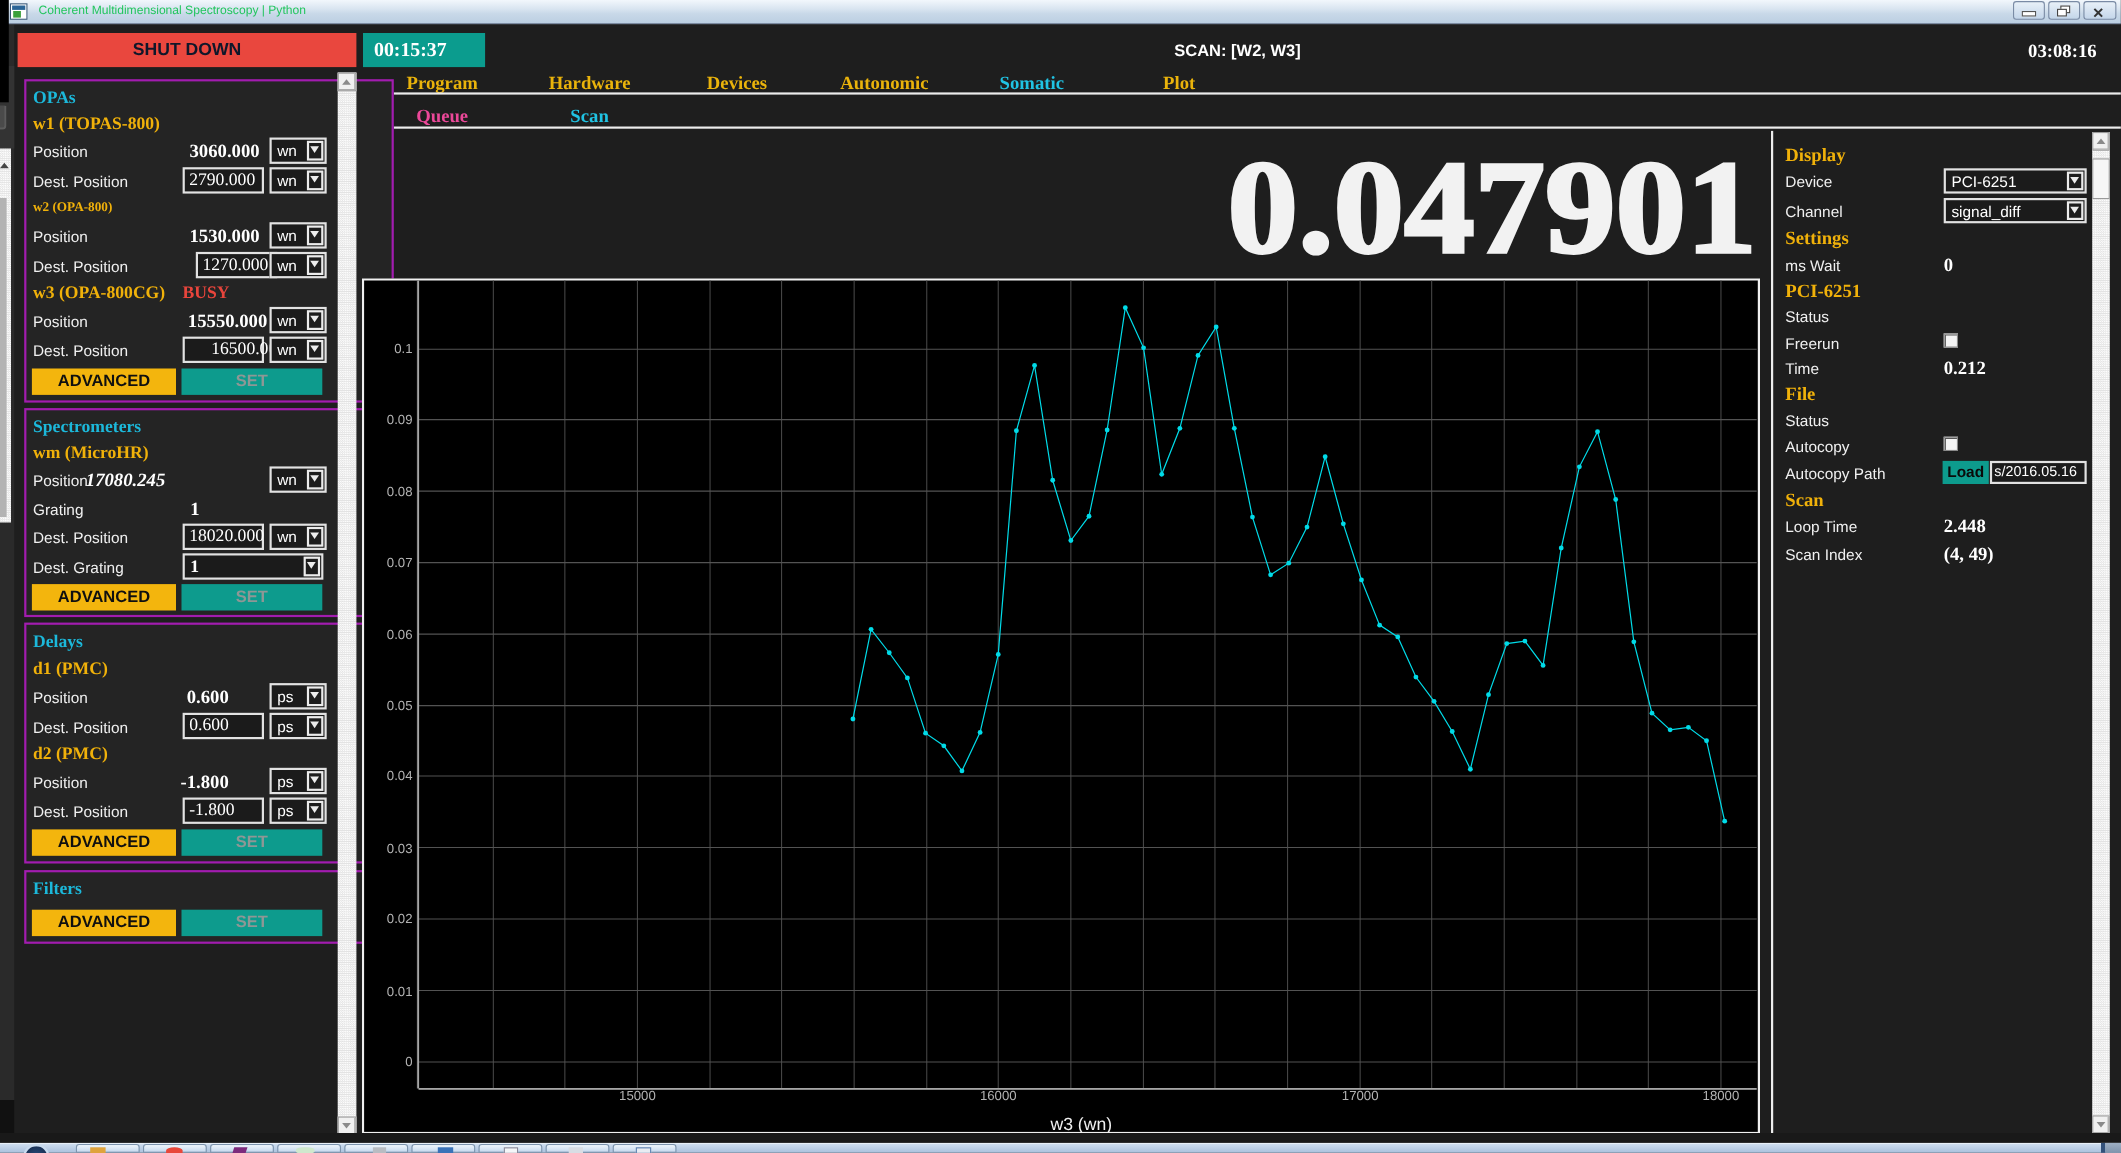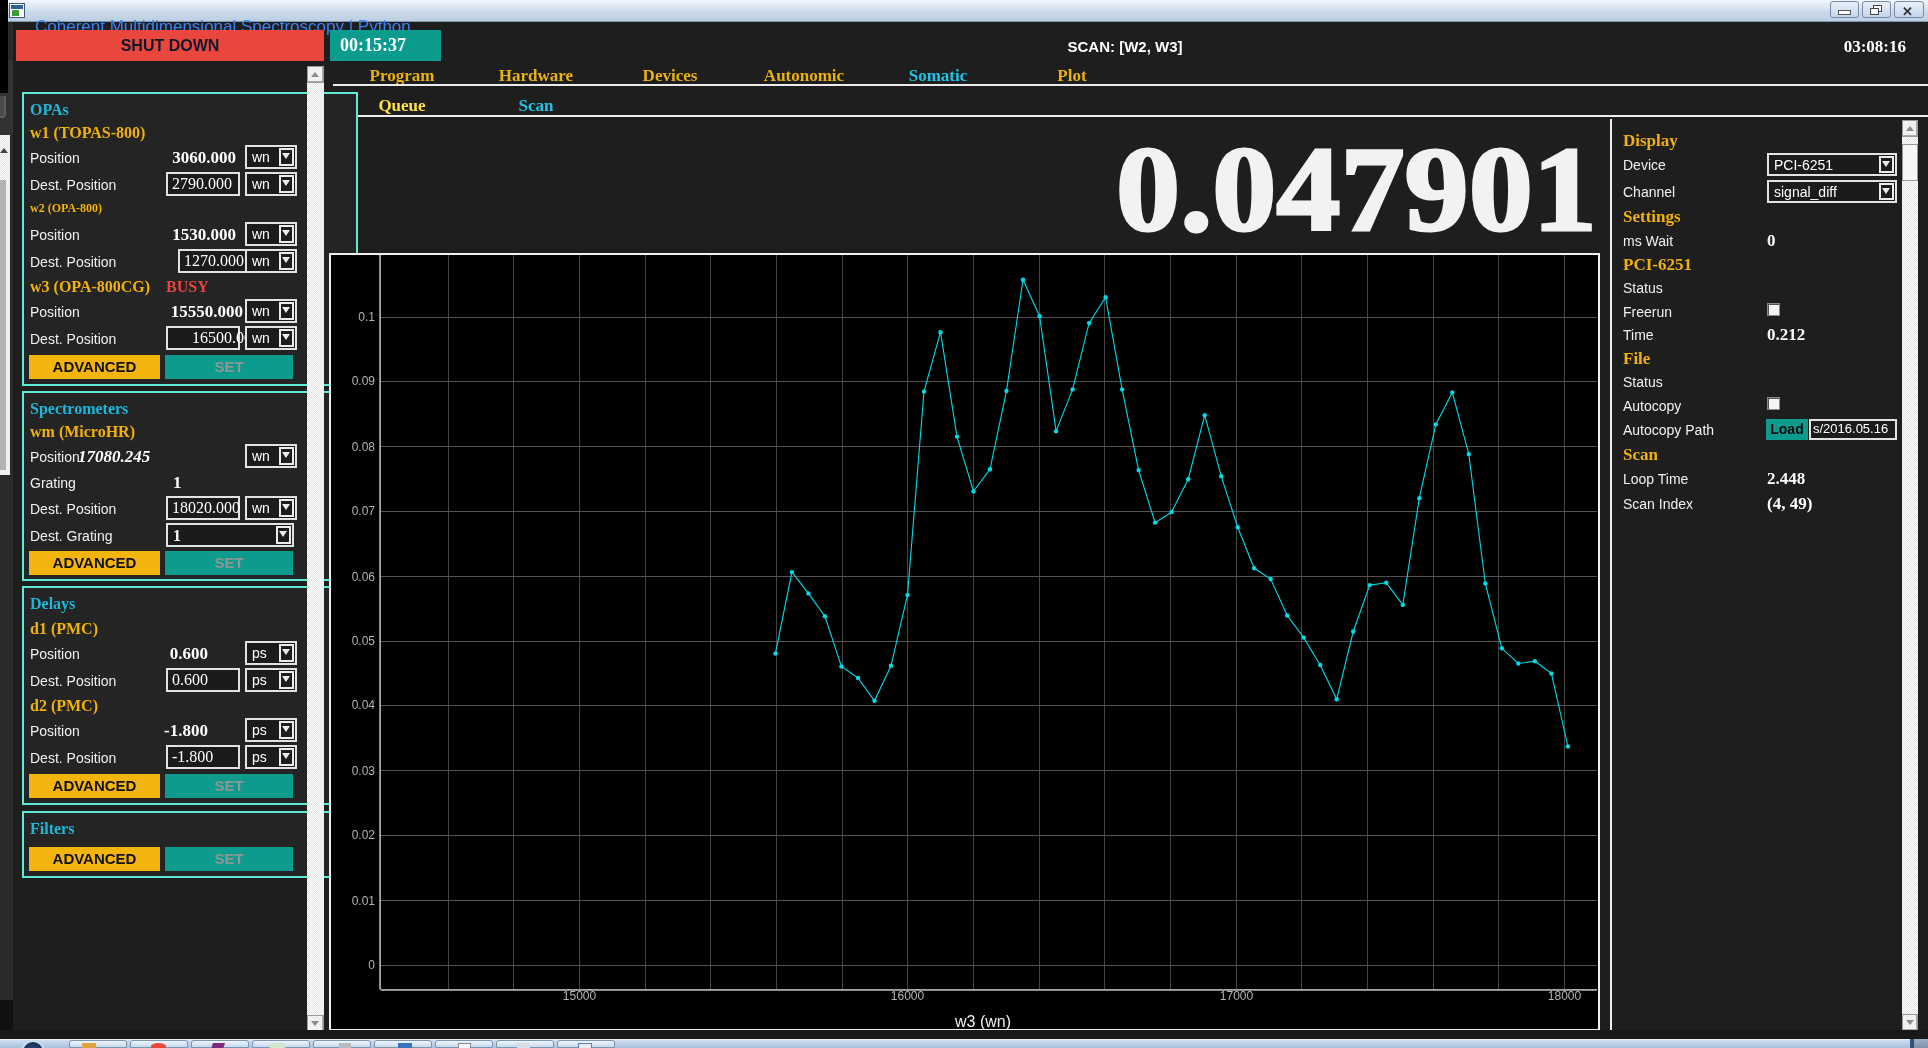--- a/index.html
+++ b/index.html
@@ -18,42 +18,42 @@
   font-family:"Liberation Sans",sans-serif;font-size:14px;}
 .combo .txt{position:absolute;left:5px;top:2px;}
 .combo .btn{position:absolute;right:1px;top:1px;bottom:1px;width:15px;background:#1d1d1d;
   border:2px solid #ececec;}
 .combo .btn:after{content:"";position:absolute;left:1px;top:3px;width:0;height:0;
   border-left:4.5px solid transparent;border-right:4.5px solid transparent;border-top:6px solid #ececec;}
 .advbtn{position:absolute;background:#f3b50d;color:#101010;font-weight:bold;font-size:15px;
   text-align:center;font-family:"Liberation Sans",sans-serif;}
 .setbtn{position:absolute;background:#0d9b8d;color:#8e9795;font-weight:bold;font-size:15px;
   text-align:center;font-family:"Liberation Sans",sans-serif;}
-.box{position:absolute;left:22px;width:336px;border:2px solid #5eead4;background:#242424;margin-top:20px;}
+.box{position:absolute;left:22px;width:336px;border:2px solid #a21caf;background:#242424;}
 .chk{position:absolute;width:13px;height:13px;background:#f4f4f4;border:1px solid #8a8a8a;
   box-shadow:inset 1px 1px 0 #555;}
 </style>
 </head>
 <body>
 
 <div class="abs" style="left:0;top:0;width:8px;height:93px;background:#000;z-index:3;"></div>
 <div class="abs" style="left:0;top:96px;width:6px;height:22px;background:#4a4a4a;z-index:3;border-radius:0 0 4px 0;border-bottom:2px solid #5c5c5c;border-right:2px solid #5c5c5c;"></div>
 <div class="abs" style="left:0;top:22px;width:13px;height:1016px;background:#2a2a2a;"></div>
 <div class="abs" style="left:0;top:1000px;width:13px;height:39px;background:#111;"></div>
 <div class="abs" style="left:0;top:60px;width:13px;height:75px;background:#333;"></div>
 <div class="abs dither" style="left:0;top:135px;width:10px;height:340px;"></div>
 <div class="abs" style="left:0;top:180px;width:6px;height:290px;background:#b3b3b3;"></div>
 <div class="abs" style="left:0;top:148px;width:0;height:0;border-left:4px solid transparent;border-right:4px solid transparent;border-bottom:5px solid #444;"></div>
 
 <div class="abs" style="left:0;top:0;width:1928px;height:22px;background:linear-gradient(#f2f7fc,#d8e4f0 40%,#c8d8e8 60%,#bccfe2);border-bottom:1px solid #8696ad;"></div>
 <div class="abs" style="left:9px;top:3px;width:16px;height:15px;background:#fff;border:1px solid #3a5a7a;">
   <div class="abs" style="left:1px;top:1px;width:12px;height:4px;background:#2a6496;"></div>
   <div class="abs" style="left:2px;top:6px;width:7px;height:6px;background:#3ba03b;"></div>
 </div>
-<div class="abs" style="left:35px;top:17px;font-size:17px;color:#3b82f6;">Coherent Multidimensional Spectroscopy | Python</div>
+<div class="abs" style="left:35px;top:4px;font-size:11px;color:#22c55e;">Coherent Multidimensional Spectroscopy | Python</div>
 
 <div class="abs" style="left:1830px;top:1px;width:29px;height:17px;background:linear-gradient(#e8f0f8,#c4d6ea);border:1px solid #7a8ba5;border-radius:3px;">
   <div class="abs" style="left:7px;top:8px;width:13px;height:5px;background:#fff;border:1px solid #555;"></div>
 </div>
 <div class="abs" style="left:1862px;top:1px;width:29px;height:17px;background:linear-gradient(#e8f0f8,#c4d6ea);border:1px solid #7a8ba5;border-radius:3px;">
   <div class="abs" style="left:10px;top:3px;width:9px;height:7px;background:#fff;border:1px solid #444;"></div>
   <div class="abs" style="left:7px;top:6px;width:9px;height:7px;background:#fff;border:1px solid #444;"></div>
 </div>
 <div class="abs" style="left:1894px;top:1px;width:30px;height:17px;background:linear-gradient(#e8f0f8,#c4d6ea);border:1px solid #7a8ba5;border-radius:3px;">
   <div class="abs" style="left:7px;top:2px;color:#333;font-size:13px;font-weight:bold;">✕</div>
@@ -64,21 +64,21 @@
 <div class="abs" style="left:995px;top:38px;width:260px;text-align:center;color:#fff;font-weight:bold;font-size:15px;">SCAN: [W2, W3]</div>
 <div class="abs serif" style="left:1785px;top:37px;width:121px;text-align:right;color:#fff;font-size:17px;">03:08:16</div>
 
 <div class="abs serif" style="left:335px;top:66px;width:134px;text-align:center;font-size:17px;color:#eab30b;">Program</div>
 <div class="abs serif" style="left:469px;top:66px;width:134px;text-align:center;font-size:17px;color:#eab30b;">Hardware</div>
 <div class="abs serif" style="left:603px;top:66px;width:134px;text-align:center;font-size:17px;color:#eab30b;">Devices</div>
 <div class="abs serif" style="left:737px;top:66px;width:134px;text-align:center;font-size:17px;color:#eab30b;">Autonomic</div>
 <div class="abs serif" style="left:871px;top:66px;width:134px;text-align:center;font-size:17px;color:#20c3e3;">Somatic</div>
 <div class="abs serif" style="left:1005px;top:66px;width:134px;text-align:center;font-size:17px;color:#eab30b;">Plot</div>
 <div class="abs" style="left:333px;top:84px;width:1595px;height:2px;background:#ececec;"></div>
-<div class="abs serif" style="left:335px;top:96px;width:134px;text-align:center;font-size:17px;color:#fde047;">Queue</div>
+<div class="abs serif" style="left:335px;top:96px;width:134px;text-align:center;font-size:17px;color:#ec4899;">Queue</div>
 <div class="abs serif" style="left:469px;top:96px;width:134px;text-align:center;font-size:17px;color:#20c3e3;">Scan</div>
 <div class="abs" style="left:333px;top:115px;width:1595px;height:2px;background:#ececec;"></div>
 
 <div class="box" style="top:72px;height:294px;">
   <div class="abs chdr" style="left:6px;top:7px;font-size:16px;">OPAs</div>
   <div class="abs hdr" style="left:6px;top:30px;font-size:16px;">w1 (TOPAS-800)</div>
   <div class="abs lbl" style="left:6px;top:56px;">Position</div>
   <div class="abs val" style="left:54px;top:54px;width:158px;text-align:right;">3060.000</div>
   <div class="combo" style="left:221px;top:51px;width:52px;height:24px;">
       <span class="txt">wn</span>

